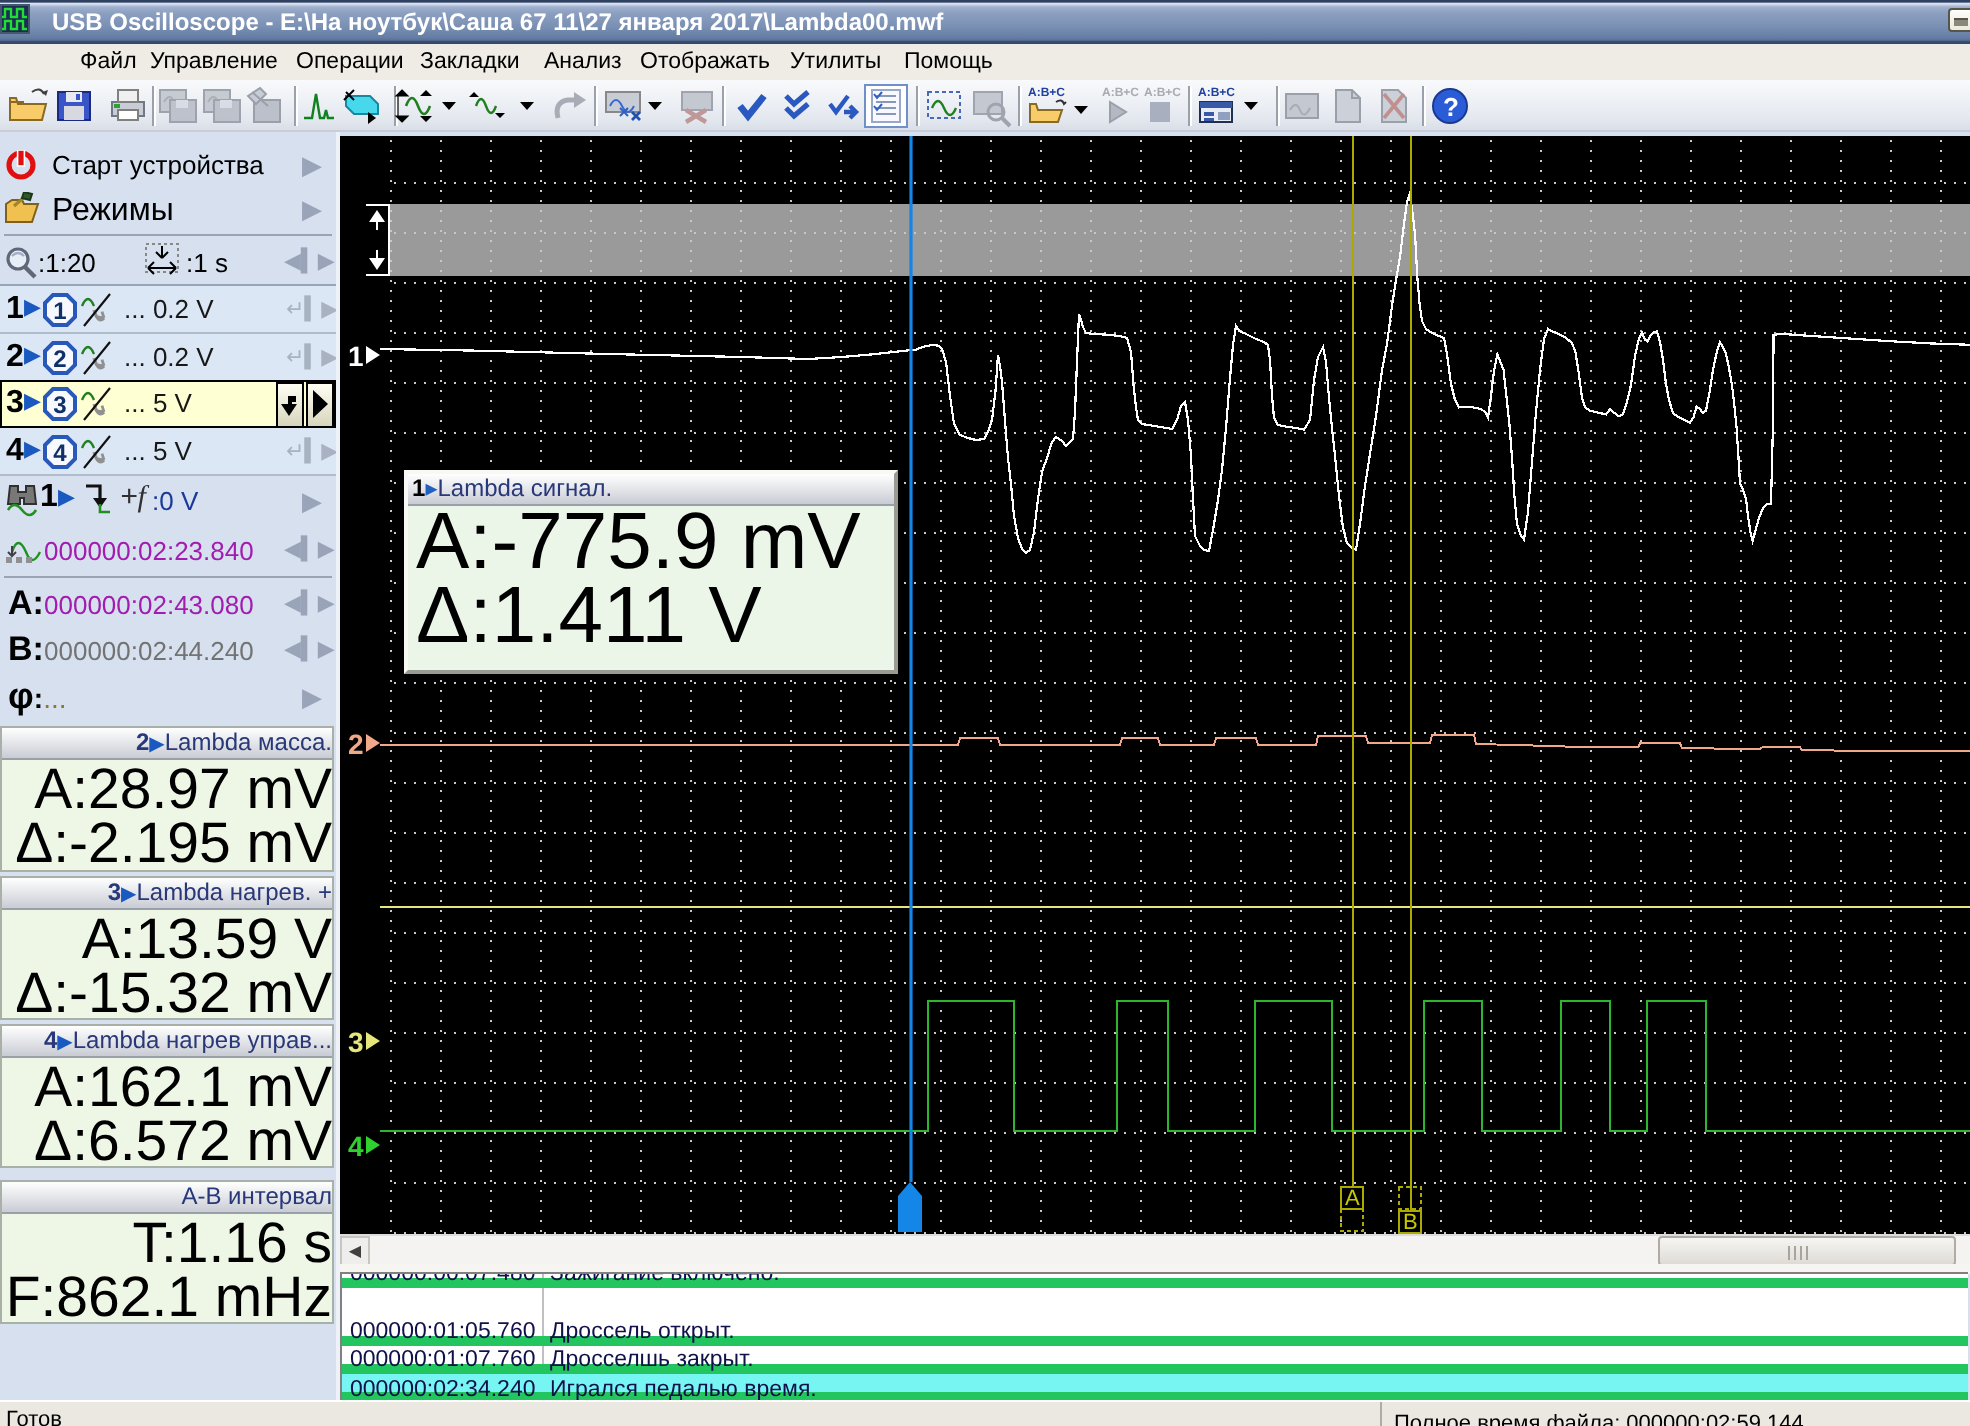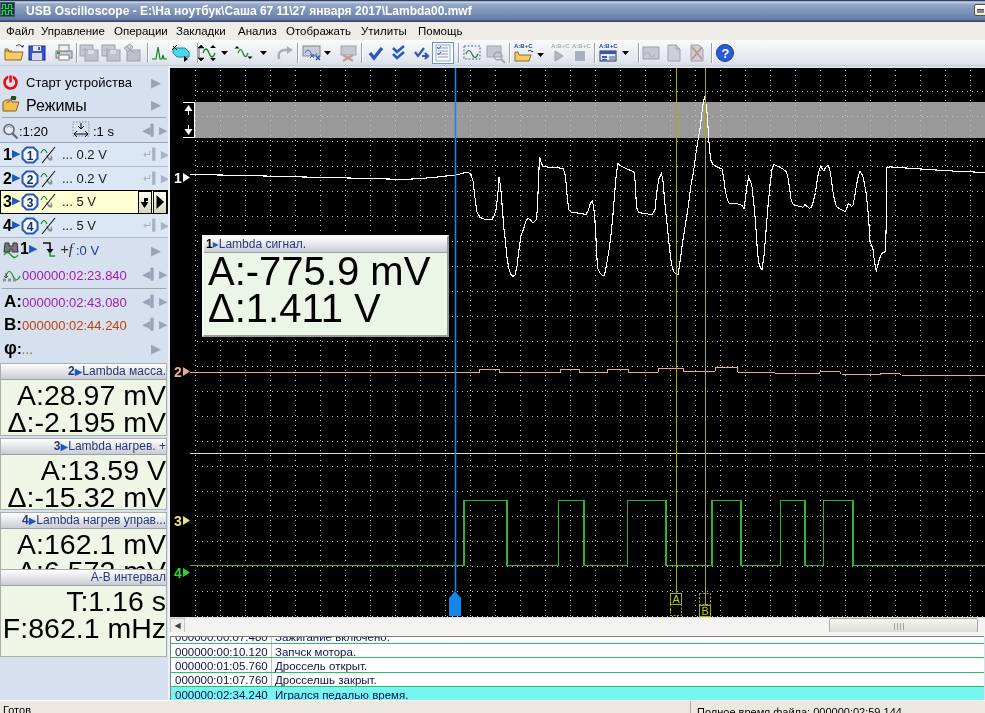--- a/index.html
+++ b/index.html
@@ -9,21 +9,21 @@
 
 
 #title { left:0; top:0; width:985px; height:22px;
   background:linear-gradient(#2e4160 0, #2e4160 4.5%, #dfe4f7 8%, #9fb0cd 16%, #8b9fc0 30%, #7a90b4 60%, #667da4 85%, #5a729b 91%, #36486b 95%, #36486b 100%); }
 #title .txt { position:absolute; left:26px; top:4px; font-size:12px; font-weight:bold; color:#fff; white-space:nowrap; }
 #minbtn { position:absolute; left:974px; top:4px; width:14px; height:12px; background:linear-gradient(#fdfdfa,#eceadd); border:1px solid #555548; border-radius:2px; }
 #minbtn::after{ content:""; position:absolute; left:2px; top:4px; width:7px; height:3px; background:#8a8878; border-top:1px solid #555548; }
 
 
 #menu { left:0; top:22px; width:985px; height:18px; background:#efece5; }
-#menu span { position:absolute; top:3px; font-size:11.5px; color:#000; }
+#menu span { position:absolute; top:3px; font-size:11.5px; color:#000;margin-left:34px; }
 
 
 #toolbar { left:0; top:40px; width:985px; height:26px; background:linear-gradient(#f9fafc,#e3e7ee 80%,#d9dee8); border-bottom:1px solid #c8cdd8; }
 
 
 #left { left:0; top:66px; width:168px; height:634px; background:#d6e0ef;text-align:right; }
 #leftedge { left:168px; top:66px; width:2px; height:634px; background:#eef2f8; }
 .sepline { position:absolute; left:2px; width:164px; height:1px; background:#9aa4b4; }
 .garrow { position:absolute; color:#9aa4b8; font-size:11px; }
 .mpanel { position:absolute; left:0; width:167px; background:#eef6e6; border:1px solid #a8b0a8; }
@@ -36,21 +36,21 @@
 #popup .mhead { height:16px; }
 #popup .big { font-size:40px; color:#000; line-height:36.5px; padding-left:4px; }
 
 
 #hscroll { left:170px; top:617px; width:815px; height:15px; background:#f4f3f1; border-top:1px solid #dcdcdc; }
 #hthumb { position:absolute; left:659px; top:0px; width:149px; height:15px; background:linear-gradient(#f6f5f3,#dedbd5); border:1px solid #b0aca4; border-radius:2px; }
 #harrow { position:absolute; left:0; top:0; width:15px; height:15px; background:#efeeec; border:1px solid #c8c6c0; color:#404040; font-size:8px; text-align:center; line-height:14px; }
 
 
 #log { left:170px; top:636px; width:814px; height:64.5px; background:#fff; border-left:1px solid #808080; border-top:1px solid #808080; overflow:hidden; font-size:11.5px; color:#10104a; }
-.logrow { position:absolute; left:0; width:814px; height:14.3px; border-bottom:1px solid #22c55e; white-space:nowrap; }
+.logrow { position:absolute; left:0; width:814px; height:14.3px; border-bottom:5px solid #22c55e; white-space:nowrap; }
 .logrow .t { position:absolute; left:4px; top:1.5px; }
 .logrow .m { position:absolute; left:104px; top:1.5px;text-align:center; }
 .logsep { position:absolute; left:100px; top:0; width:1px; height:64.5px; background:#c0c0c0; }
 
 
 #status { left:0; top:700px; width:985px; height:13px; background:#ebe8e1; border-top:1px solid #fff; font-size:11px; color:#000; }
 </style>
 </head>
 <body>
 <div id="app">
@@ -324,37 +324,37 @@
 <path d="M1,14 h3 m2,0 h3 m2,0 h3" stroke="#909090" stroke-width="3"></path>
 <path d="M2,10 l2,2 l2,-2 m-2,2 v-5" stroke="#404040" fill="none"></path>
       </svg>
 <div class="abs" style="left:22px;top:202px;font-size:13px;color:#a21caf">000000:02:23.840</div>
 <div class="garrow" style="left:142px;top:202px">◀▍▶</div>
 <div class="sepline" style="top:222px"></div>
 <div class="abs" style="left:4px;top:226px;font-size:17px;font-weight:bold">A:</div>
 <div class="abs" style="left:22px;top:229px;font-size:13px;color:#a21caf">000000:02:43.080</div>
 <div class="garrow" style="left:142px;top:229px">◀▍▶</div>
 <div class="abs" style="left:4px;top:249px;font-size:17px;font-weight:bold">B:</div>
-<div class="abs" style="left:22px;top:252px;font-size:13px;color:#c2410c">000000:02:44.240</div>
+<div class="abs" style="left:22px;top:252px;font-size:13px;color:#737373">000000:02:44.240</div>
 <div class="garrow" style="left:142px;top:252px">◀▍▶</div>
 <div class="abs" style="left:4px;top:272px;font-size:18px;font-weight:bold">φ<span style="font-size:14px">:</span><span style="font-size:14px;font-weight:normal;color:#8a7a30">...</span></div>
 <div class="garrow" style="left:151px;top:275px;font-size:13px">▶</div>
 <div class="mpanel" style="top:297px;height:73px">
         <div class="mhead"><b>2</b><span style="color:#1a5ac0;font-size:10px">▶</span><span>Lambda масса.</span></div>
         <div class="mbody">A:28.97 mV<br>Δ:-2.195 mV</div>
       </div>
 <div class="mpanel" style="top:371.5px;height:72px">
         <div class="mhead"><b>3</b><span style="color:#1a5ac0;font-size:10px">▶</span><span>Lambda нагрев. +</span></div>
         <div class="mbody">A:13.59 V<br>Δ:-15.32 mV</div>
       </div>
 <div class="mpanel" style="top:445.5px;height:72px">
         <div class="mhead"><b>4</b><span style="color:#1a5ac0;font-size:10px">▶</span><span>Lambda нагрев управ...</span></div>
         <div class="mbody">A:162.1 mV<br>Δ:6.572 mV</div>
       </div>
-<div class="mpanel" style="top:503px;height:88px">
+<div class="mpanel" style="top:524px;height:72px">
         <div class="mhead"><span>А-В интервал</span></div>
         <div class="mbody">T:1.16 s<br>F:862.1 mHz</div>
       </div>
 </div>
 
   <div id="leftedge" class="abs"></div>
   <div id="scope" class="abs">
     <svg id="scopesvg" width="815" height="549" viewBox="0 0 815 549">
       <defs>
         <pattern id="gv" x="25" y="2" width="25" height="5" patternUnits="userSpaceOnUse">
@@ -419,24 +419,20 @@
       </div>
   </div>
 
   <div class="abs" style="left:170px;top:632px;width:815px;height:4.5px;background:#f6f5f2"></div>
   <div id="log" class="abs">
     <div class="logsep"></div>
     <div class="logrow" style="top:-7.5px">
         <span class="t">000000:00:07.480</span>
         <span class="m">Зажигание включено.</span>
       </div>
-    <div class="logrow" style="top:7.2px">
-        <span class="t">000000:00:10.120</span>
-        <span class="m">Запчск мотора.</span>
-      </div>
     <div class="logrow" style="top:21.5px">
         <span class="t">000000:01:05.760</span>
         <span class="m">Дроссель открыт.</span>
       </div>
     <div class="logrow" style="top:35.8px">
         <span class="t">000000:01:07.760</span>
         <span class="m">Дросселшь закрыт.</span>
       </div>
     <div class="logrow" style="top:50.1px;background:#76f5f2">
         <span class="t">000000:02:34.240</span>

